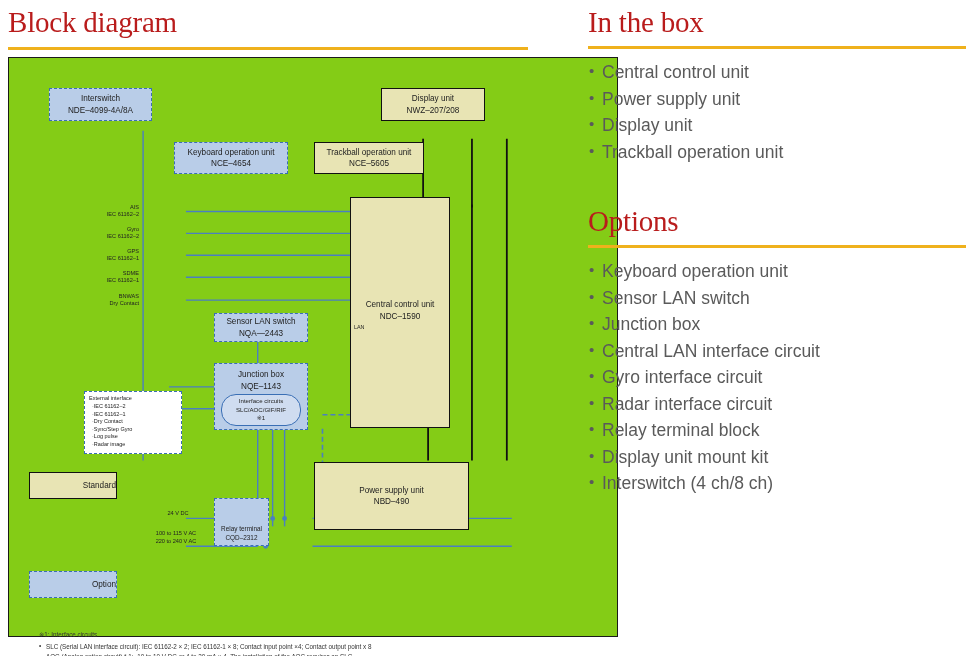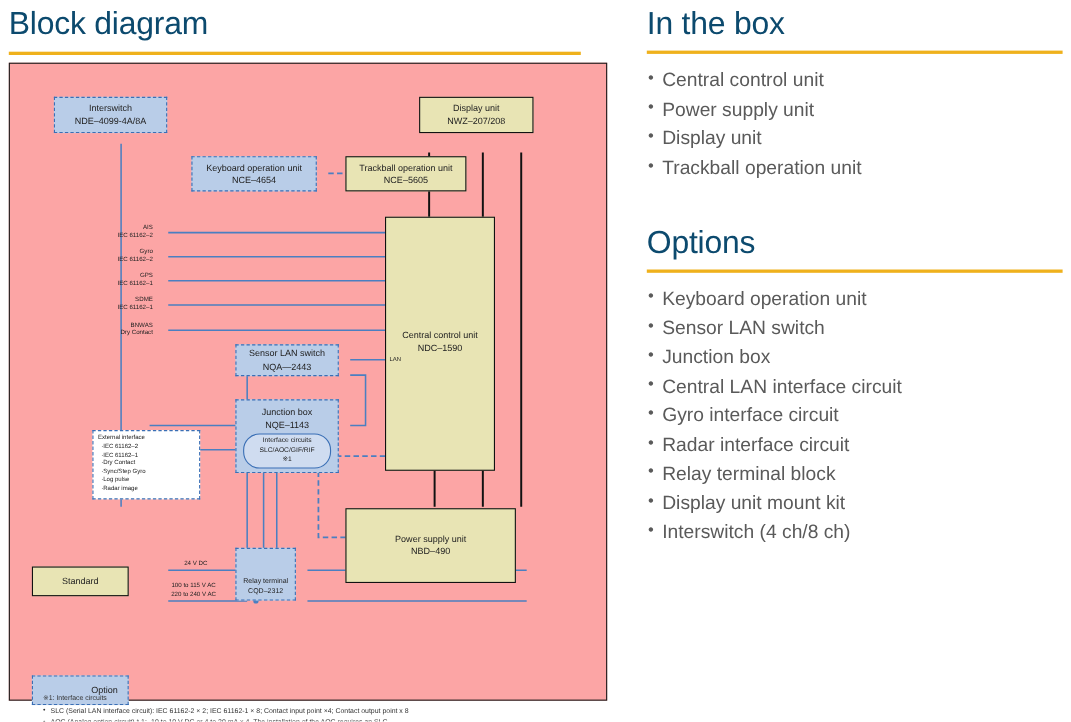--- a/index.html
+++ b/index.html
@@ -5,22 +5,22 @@
   html,body{margin:0;padding:0;}
   body{
     width:974px;height:656px;background:#ffffff;
     font-family:"Liberation Sans","DejaVu Sans",sans-serif;
     color:#333;overflow:hidden;position:relative;
   }
   .page{position:relative;width:974px;height:656px;}
 
   
   .head-title{
-    font-size:29px;color:#0c4a6e;font-weight:400;letter-spacing:-.2px;
-    line-height:1;white-space:nowrap;
+    font-size:29px;color:#b91c1c;font-weight:400;letter-spacing:-.2px;
+    line-height:1;white-space:nowrap;font-family:Liberation Serif, serif;
   }
   .head-rule{height:3px;background:#EFB11C;width:100%;}
 
   .left-head{position:absolute;left:8px;top:8px;width:520px;}
   .left-head .head-rule{margin-top:10px;}
 
   .right-col{position:absolute;left:588px;top:8px;width:378px;}
   .sec-rule{height:3px;background:#EFB11C;margin-top:9px;}
 
   .bullets{list-style:none;margin:10px 0 0 0;padding:0;}
@@ -28,22 +28,22 @@
     font-size:17.5px;color:#5a5a5a;line-height:26.5px;
     padding-left:14px;position:relative;white-space:nowrap;
   }
   .bullets li:before{
     content:"\2022";position:absolute;left:1px;top:-1px;color:#5a5a5a;font-size:15px;
   }
   .sec2{margin-top:42px;}
 
   
   .diagram{
-    position:absolute;left:8px;top:57px;width:544px;height:580px;
-    border:1.6px solid #1a1a1a;background:#fca5a5;box-sizing:border-box;
+    position:absolute;left:8px;top:57px;width:610px;height:580px;
+    border:1.6px solid #1a1a1a;background:#84cc16;box-sizing:border-box;
   }
   .dg{position:absolute;left:0;top:0;width:100%;height:100%;}
 
   
   .box{
     position:absolute;box-sizing:border-box;display:flex;
     flex-direction:column;align-items:center;justify-content:center;
     text-align:center;font-size:8.2px;line-height:11.5px;color:#222;
   }
   .std{background:#e8e4b4;border:1.6px solid #111;}
@@ -61,21 +61,21 @@
   .ext{
     position:absolute;box-sizing:border-box;border:1.3px dashed #3a6fb5;
     background:#ffffff;font-size:5.5px;line-height:7.6px;color:#222;
     padding:3px 4px;
   }
   .ext b{font-weight:400;display:block;margin-bottom:.5px;}
   .ext i{font-style:normal;display:block;padding-left:3px;}
 
   .legend{
     position:absolute;box-sizing:border-box;display:flex;
-    align-items:center;justify-content:center;font-size:8.2px;color:#222;margin-top:43px;
+    align-items:center;justify-content:flex-end;font-size:8.2px;color:#222;
   }
 
   .ifc{
     position:absolute;box-sizing:border-box;border:1.2px solid #3a6fb5;
     background:#cfdcf0;border-radius:15px;display:flex;flex-direction:column;
     align-items:center;justify-content:center;text-align:center;
     font-size:6.1px;line-height:8.4px;color:#222;
   }
 
   .notes{

